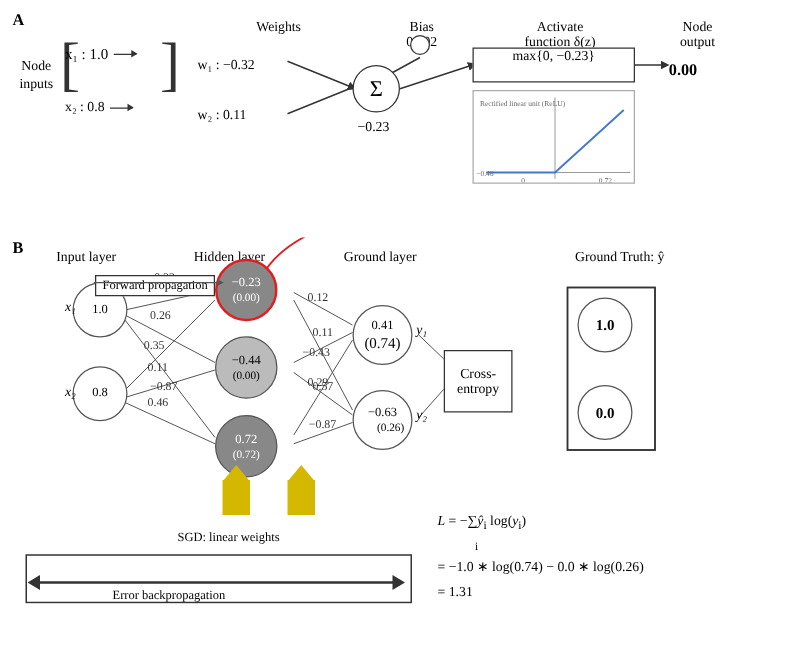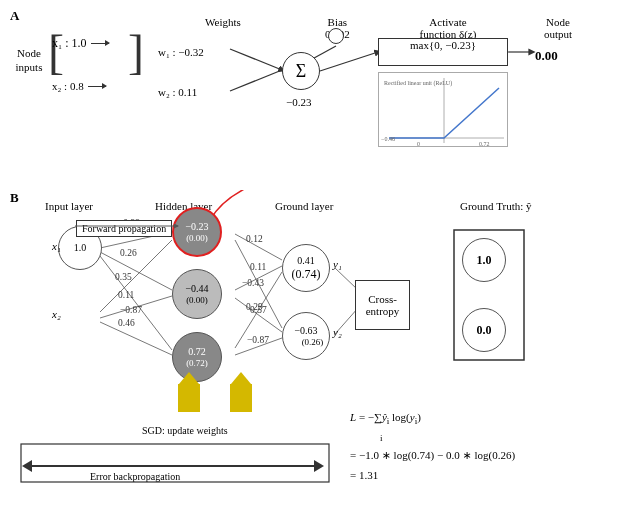--- a/index.html
+++ b/index.html
@@ -448,20 +448,23 @@
       <line x1="325" y1="144" x2="348" y2="118" stroke="#555" stroke-width="0.8" marker-end="url(#arr2)"></line>
 
       <path d="M 200 30 Q 220 -5 290 -20" stroke="#e02020" stroke-width="1.5" fill="none" marker-end="url(#arr-red)"></path>
     </svg>
 
     <div class="nn-node" style="width:44px;height:44px;top:36px;left:48px;">
       <span>1.0</span>
     </div>
     <span style="position:absolute;top:50px;left:42px;font-size:11px;font-style:italic;">x₁</span>
 
+    <div class="nn-node" style="width:44px;height:44px;top:103px;left:48px;">
+      <span>0.8</span>
+    </div>
     <span style="position:absolute;top:118px;left:42px;font-size:11px;font-style:italic;">x₂</span>
 
     <div class="nn-node highlight-red dark-gray" style="width:50px;height:50px;top:17px;left:162px;">
       <span>−0.23</span>
       <span style="font-size:9px;">(0.00)</span>
     </div>
 
     <div class="nn-node med-gray" style="width:50px;height:50px;top:79px;left:162px;">
       <span>−0.44</span>
       <span style="font-size:9px;">(0.00)</span>
@@ -524,21 +527,21 @@
       <span>0.0</span>
     </div>
 
     <svg style="position:absolute;top:38px;left:442px;width:80px;height:138px;">
       <rect x="2" y="2" width="70" height="130" fill="none" stroke="#333" stroke-width="1.5"></rect>
     </svg>
 
     <div class="gold-arrow" style="top:194px;left:168px;width:22px;height:28px;"></div>
     <div class="gold-arrow" style="top:194px;left:220px;width:22px;height:28px;"></div>
 
-    <span style="position:absolute;top:235px;left:132px;font-size:10px;">SGD: update weights</span>
+    <span style="position:absolute;top:235px;left:132px;font-size:10px;">SGD: linear weights</span>
 
     <div class="loss-formula" style="top:218px;left:340px;">
       <div><em>L</em> = −∑<em>ŷ</em><sub>i</sub> log(<em>y</em><sub>i</sub>)</div>
       <div style="font-size:9px;margin-left:30px;">i</div>
       <div>= −1.0 ∗ log(0.74) − 0.0 ∗ log(0.26)</div>
       <div>= 1.31</div>
     </div>
 
     <div style="position:absolute;top:275px;left:18px;width:290px;height:2px;background:#333;">
 

